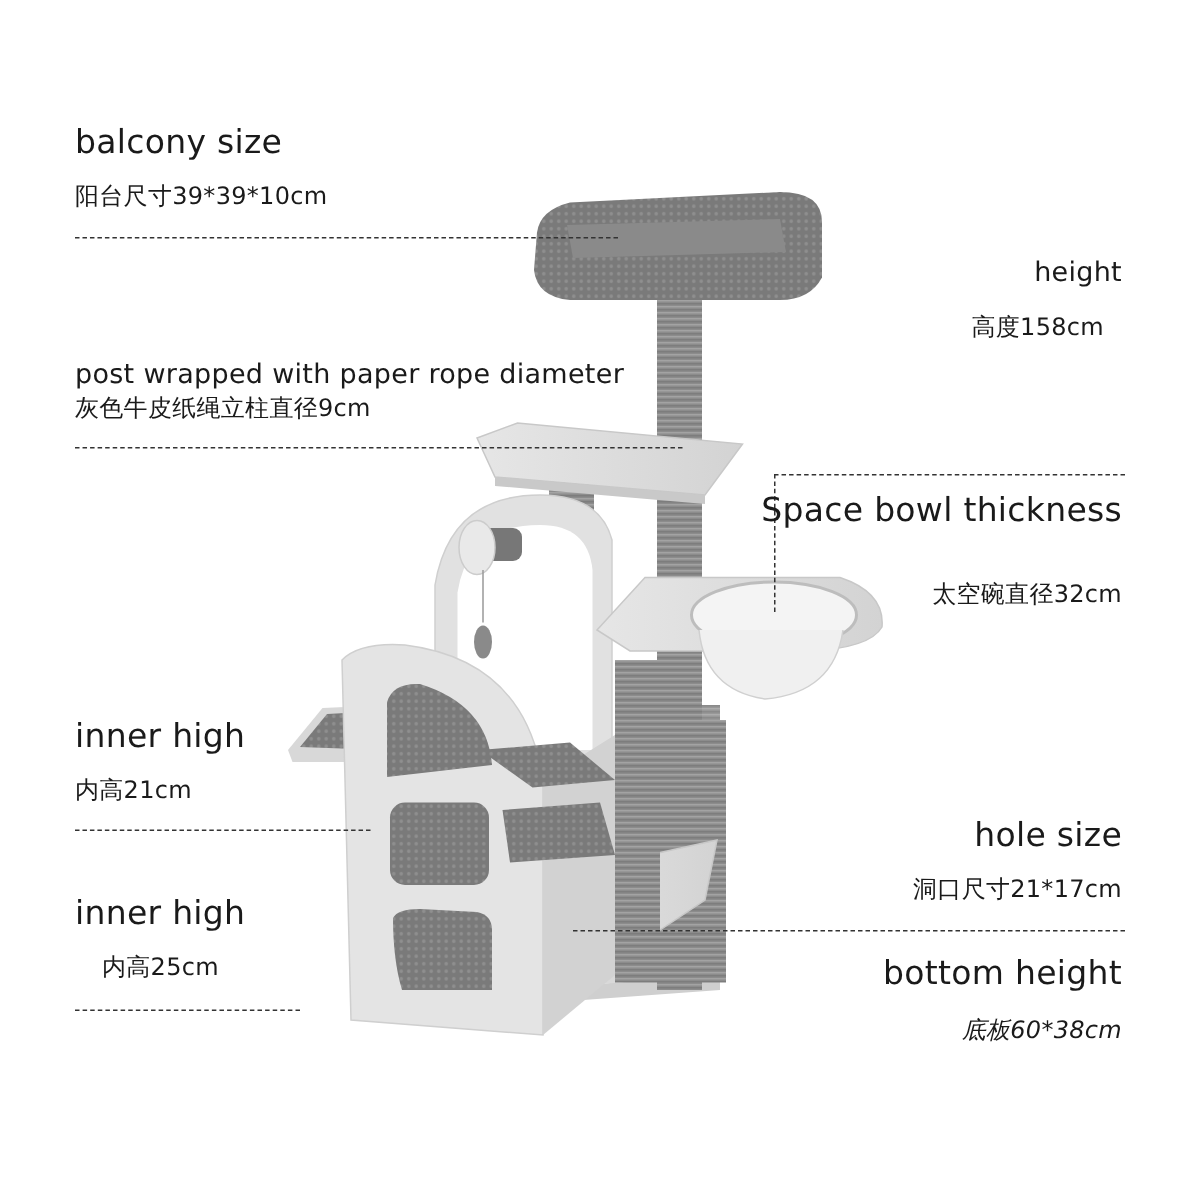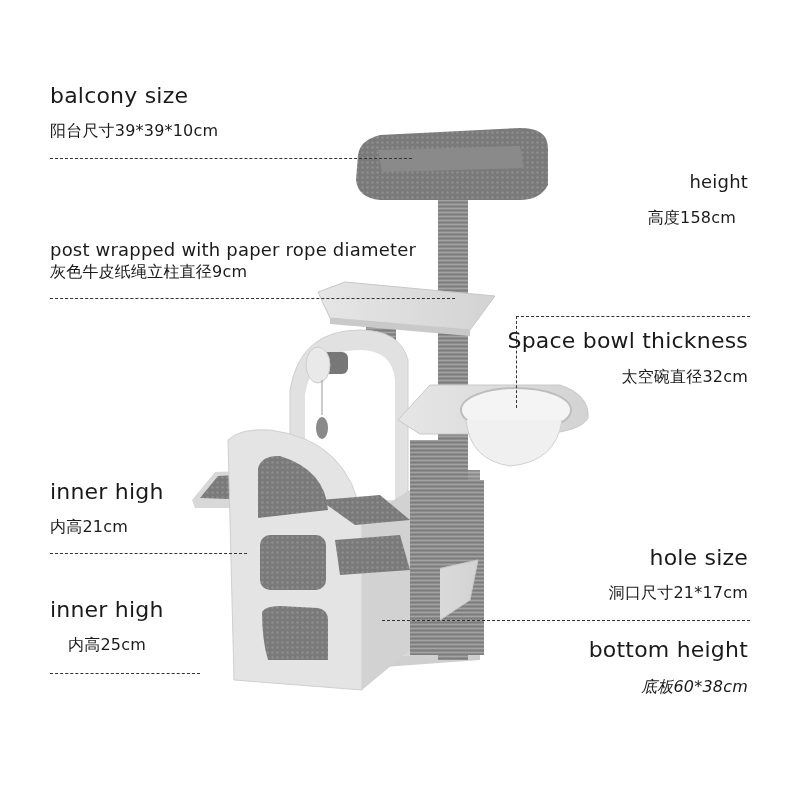--- a/index.html
+++ b/index.html
@@ -91,21 +91,21 @@
 <div class="lbl big" style="left:50px; top:225px;margin-top:15px;">post wrapped with paper rope diameter</div>
 <div class="lbl" style="left:50px; top:262px;">灰色牛皮纸绳立柱直径9cm</div>
 <div class="dash" style="left:50px; top:298px; width:405px;"></div>
 
 <div class="lbl big right" style="right:52px; top:172px;">height</div>
 <div class="lbl right" style="right:64px; top:208px;">高度158cm</div>
 
 <div class="dash" style="left:516px; top:316px; width:234px;"></div>
 <div class="vdash" style="left:516px; top:316px; height:92px;"></div>
 <div class="lbl en right" style="right:52px; top:331px;">Space bowl thickness</div>
-<div class="lbl right" style="right:52px; top:367px;">太空碗直径32cm</div>
+<div class="lbl right" style="right:52px; top:386px;">太空碗直径32cm</div>
 
 <div class="lbl en" style="left:50px; top:482px;">inner high</div>
 <div class="lbl" style="left:50px; top:517px;">内高21cm</div>
 <div class="dash" style="left:50px; top:553px; width:197px;"></div>
 
 <div class="lbl en" style="left:50px; top:600px;">inner high</div>
 <div class="lbl" style="left:50px; top:635px;margin-left:18px;">内高25cm</div>
 <div class="dash" style="left:50px; top:673px; width:150px;"></div>
 
 <div class="lbl en right" style="right:52px; top:548px;">hole size</div>

